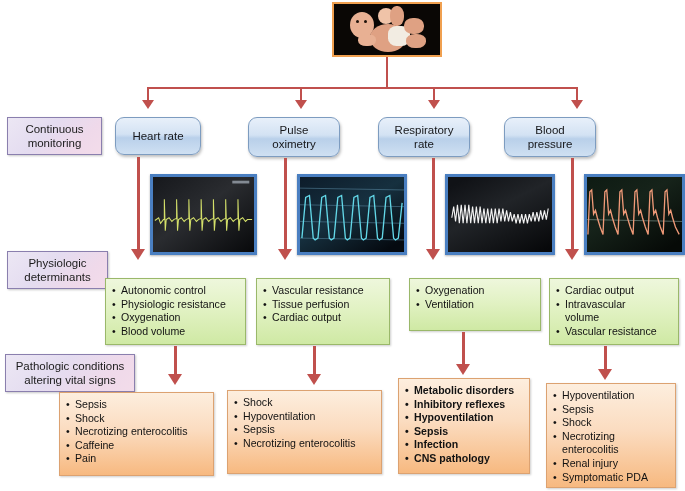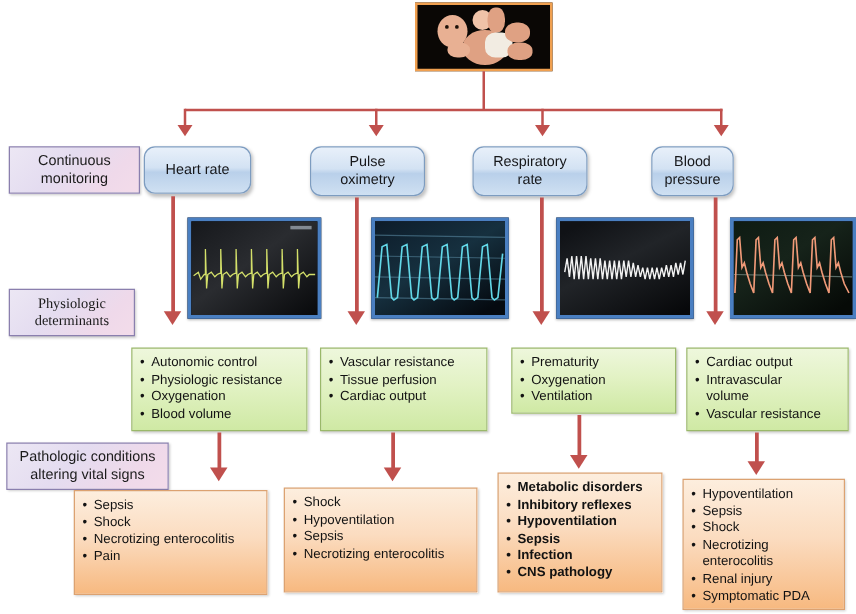--- a/index.html
+++ b/index.html
@@ -146,28 +146,28 @@
 
   <div class="ln vline abs" style="left:300px;top:87px;height:14px;"></div>
   <div class="arrowdown abs" style="left:295px;top:100px;"></div>
 
   <div class="ln vline abs" style="left:433px;top:87px;height:14px;"></div>
   <div class="arrowdown abs" style="left:428px;top:100px;"></div>
 
   <div class="ln vline abs" style="left:576px;top:87px;height:14px;"></div>
   <div class="arrowdown abs" style="left:571px;top:100px;"></div>
 
-  <div class="abs lbl-purple" style="left:7px;top:117px;width:105px;height:38px;text-align:center;">
+  <div class="abs lbl-purple" style="left:7px;top:117px;width:95px;height:38px;text-align:center;">
     <span>
       <span>Continuous</span><br>
       <span>monitoring</span>
     </span>
   </div>
 
-  <div class="abs lbl-purple" style="left:7px;top:231px;width:101px;height:38px;font-family:Liberation Serif, serif;">
+  <div class="abs lbl-purple" style="left:7px;top:251px;width:101px;height:38px;">
     <span>
       <span>Physiologic</span><br>
       <span>determinants</span>
     </span>
   </div>
 
   <div class="abs lbl-purple" style="left:5px;top:354px;width:130px;height:38px;">
     <span>
       <span>Pathologic conditions</span><br>
       <span>altering vital signs</span>
@@ -217,20 +217,21 @@
   </div>
 
   <div class="abs thick-v" style="left:174px;top:346px;height:29px;"></div>
   <div class="arrow-lg abs" style="left:168px;top:374px;"></div>
 
   <div class="abs orange-box" style="left:59px;top:392px;width:155px;height:84px;">
     <ul class="bl">
       <li>Sepsis</li>
       <li>Shock</li>
       <li>Necrotizing enterocolitis</li>
+      <li>Caffeine</li>
       <li>Pain</li>
     </ul>
   </div>
 
   <div class="abs vital-box" style="left:248px;top:117px;width:92px;height:40px;">
     <span>
       <span>Pulse</span><br>
       <span>oximetry</span>
     </span>
   </div>
@@ -314,41 +315,40 @@
                  L102,36 L104,46 L106,34"></path>
       </g>
     </svg>
   </div>
 
   <div class="abs thick-v" style="left:432px;top:184px;height:66px;"></div>
   <div class="arrow-lg abs" style="left:426px;top:249px;"></div>
 
   <div class="abs green-box" style="left:409px;top:278px;width:132px;height:53px;">
     <ul class="bl">
-      <li>Prematurity</li>
       <li>Oxygenation</li>
       <li>Ventilation</li>
     </ul>
   </div>
 
   <div class="abs thick-v" style="left:462px;top:332px;height:33px;"></div>
   <div class="arrow-lg abs" style="left:456px;top:364px;"></div>
 
   <div class="abs orange-box" style="left:398px;top:378px;width:132px;height:96px;font-weight:bold;">
     <ul class="bl">
       <li>Metabolic disorders</li>
       <li>Inhibitory reflexes</li>
       <li>Hypoventilation</li>
       <li>Sepsis</li>
       <li>Infection</li>
       <li>CNS pathology</li>
     </ul>
   </div>
 
-  <div class="abs vital-box" style="left:521px;top:117px;width:66px;height:40px;">
+  <div class="abs vital-box" style="left:504px;top:117px;width:92px;height:40px;">
     <span>
       <span>Blood</span><br>
       <span>pressure</span>
     </span>
   </div>
   <div class="abs thick-v" style="left:571px;top:158px;height:26px;"></div>
 
   <div class="abs monitor" style="left:584px;top:174px;width:101px;height:81px;">
     <svg viewBox="0 0 101 81" preserveAspectRatio="none">
       <defs>

